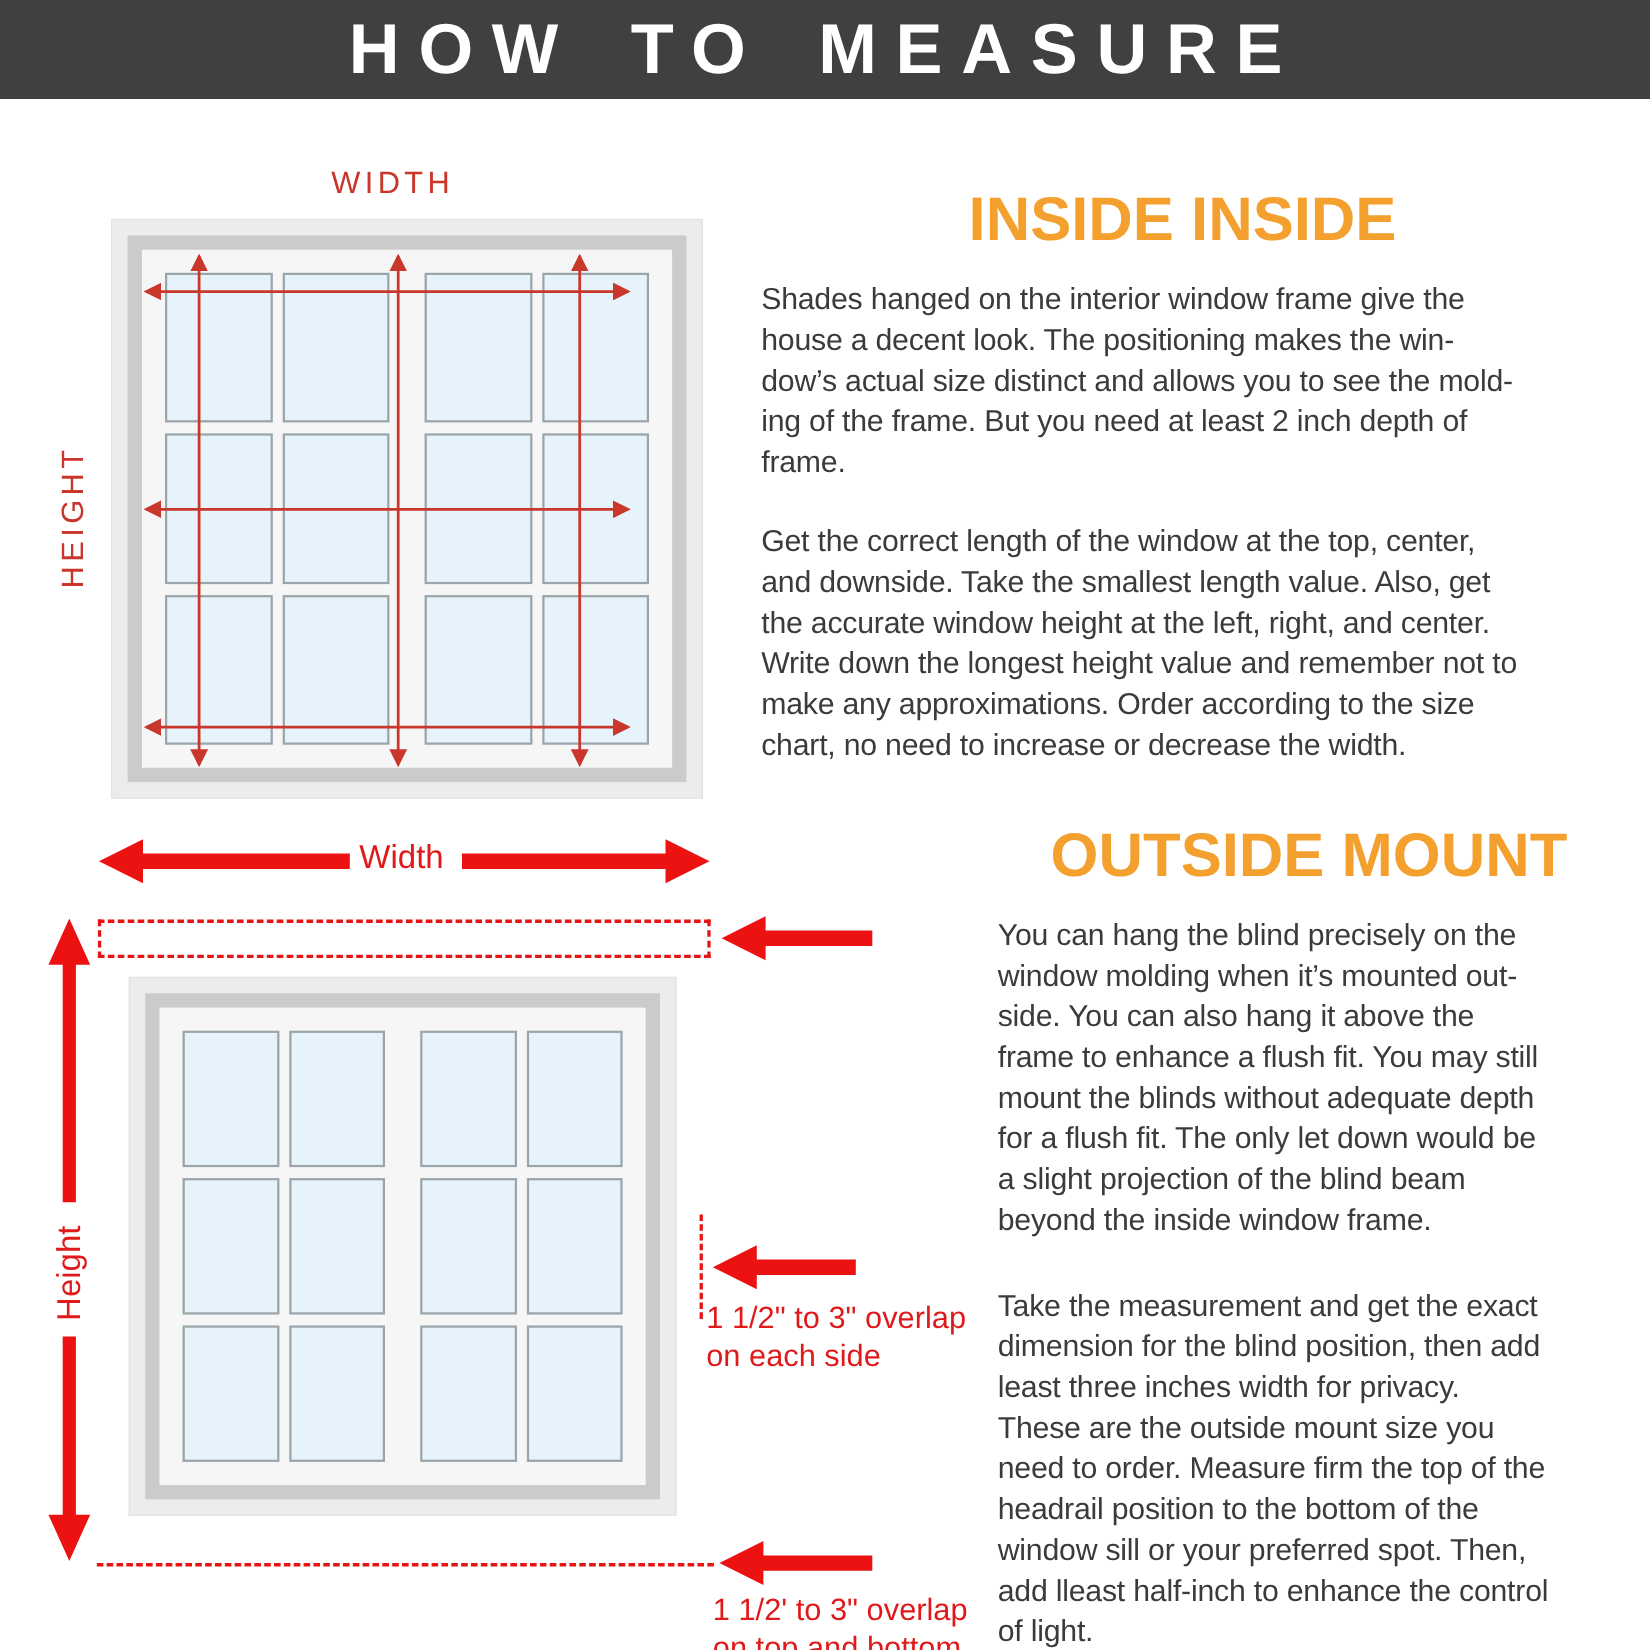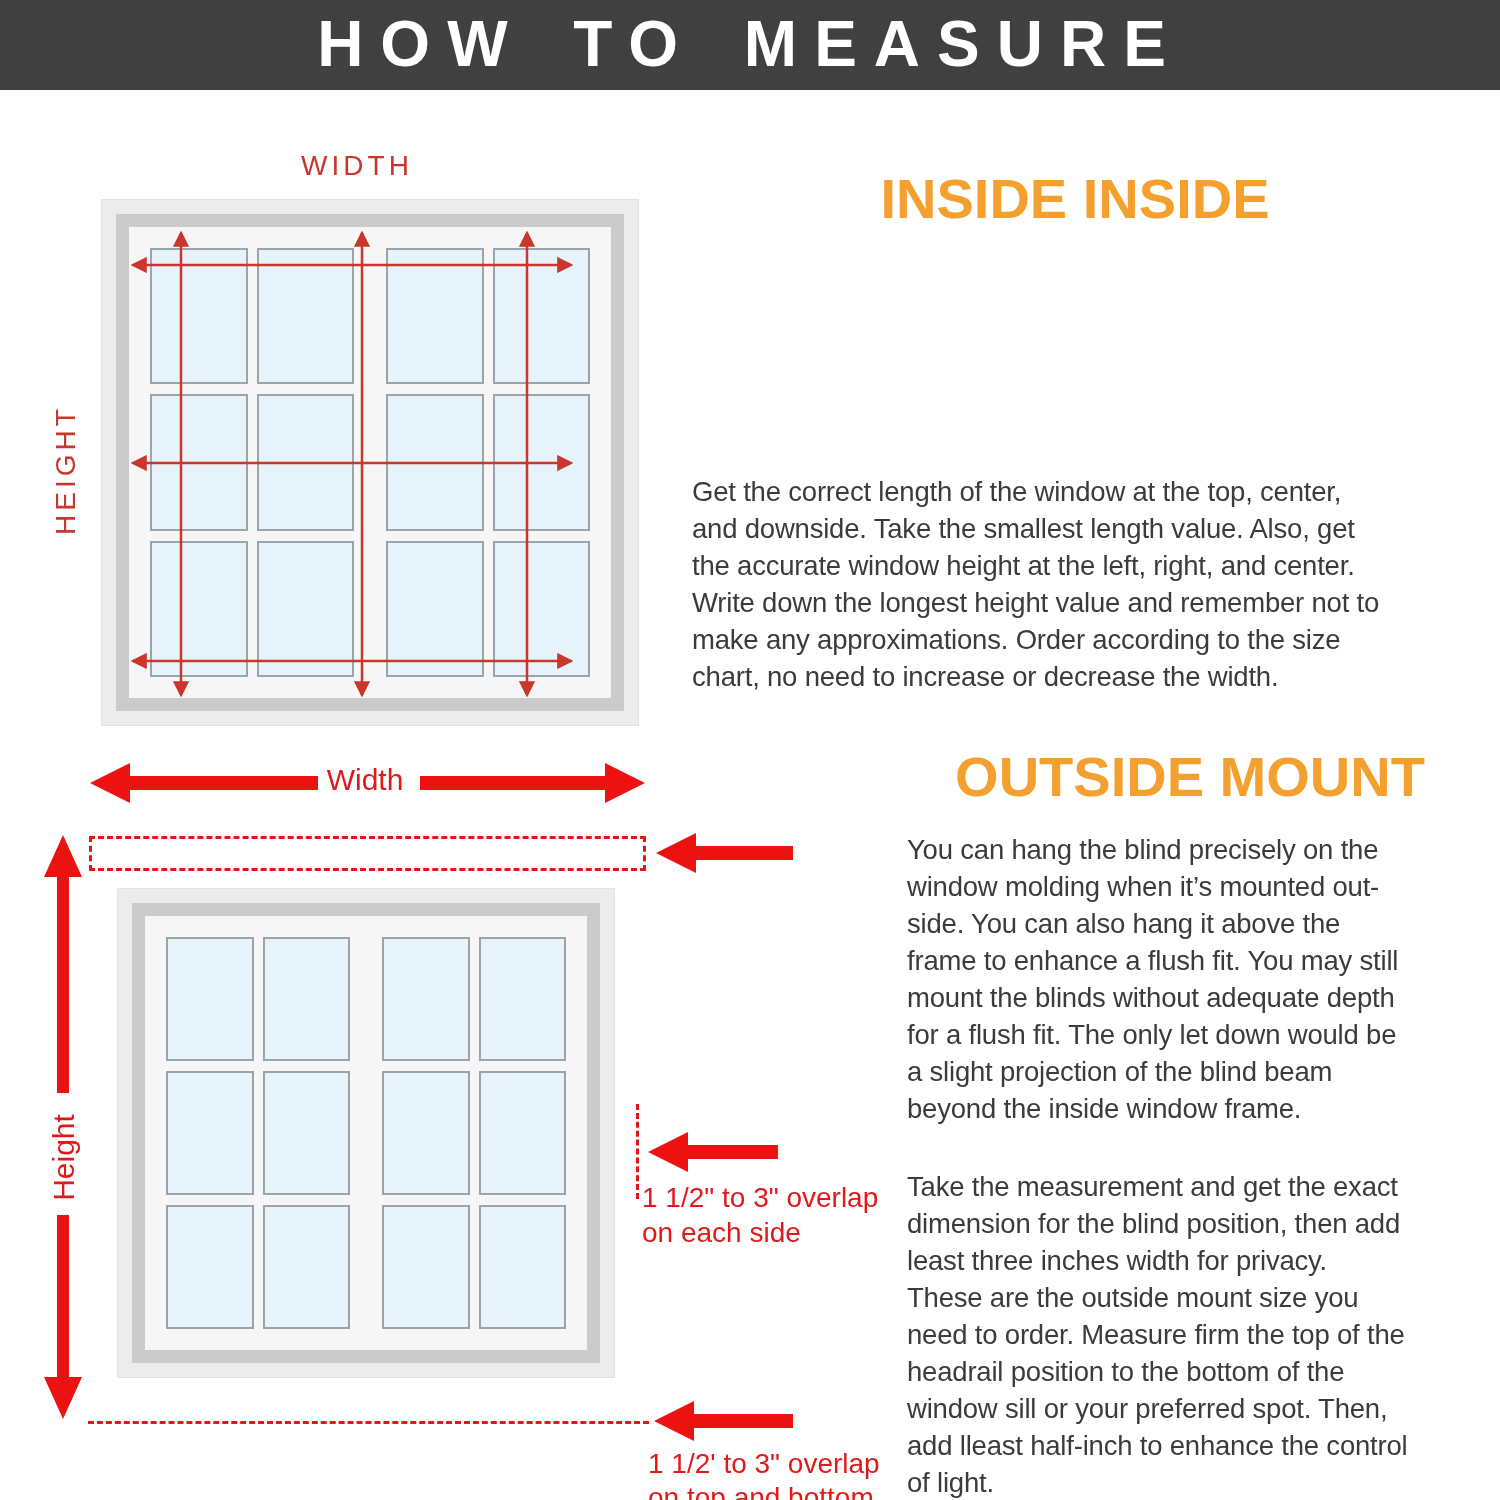--- a/index.html
+++ b/index.html
@@ -85,20 +85,25 @@
         <div class="pane" style="grid-area: 2 / 4;"></div>
         <div class="pane" style="grid-area: 2 / 5;"></div>
         <div class="pane" style="grid-area: 3 / 1;"></div>
         <div class="pane" style="grid-area: 3 / 2;"></div>
         <div class="pane" style="grid-area: 3 / 4;"></div>
         <div class="pane" style="grid-area: 3 / 5;"></div>
       </div>
   </div>
 
   <h2 class="mount-heading" id="inside-heading">INSIDE INSIDE</h2>
+  <p class="para" id="inside-p1">Shades hanged on the interior window frame give the
+house a decent look. The positioning makes the win-
+dow’s actual size distinct and allows you to see the mold-
+ing of the frame. But you need at least 2 inch depth of
+frame.</p>
   <p class="para" id="inside-p2">Get the correct length of the window at the top, center,
 and downside. Take the smallest length value. Also, get
 the accurate window height at the left, right, and center.
 Write down the longest height value and remember not to
 make any approximations. Order according to the size
 chart, no need to increase or decrease the width.</p>
 
   <div class="lbl-red" id="bottom-width-label">Width</div>
   <div class="lbl-red" id="bottom-height-label">Height</div>
 

